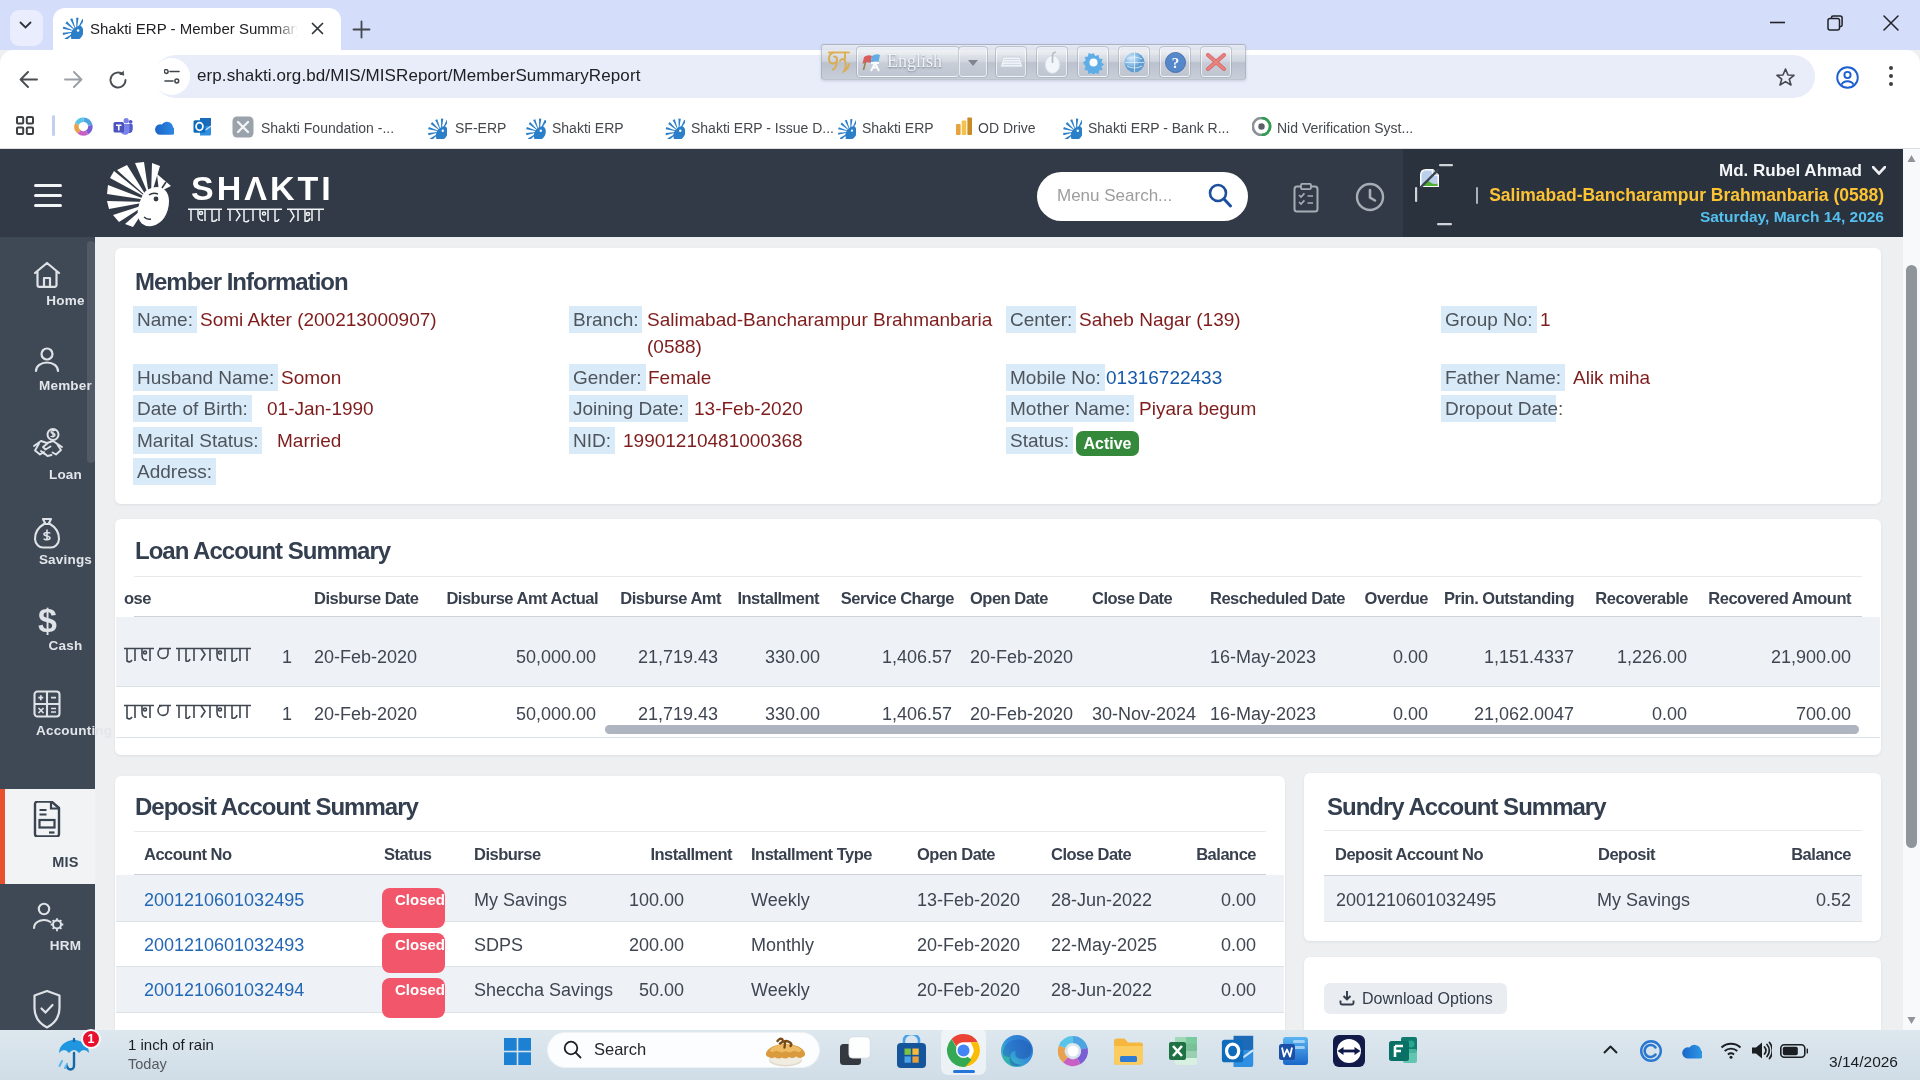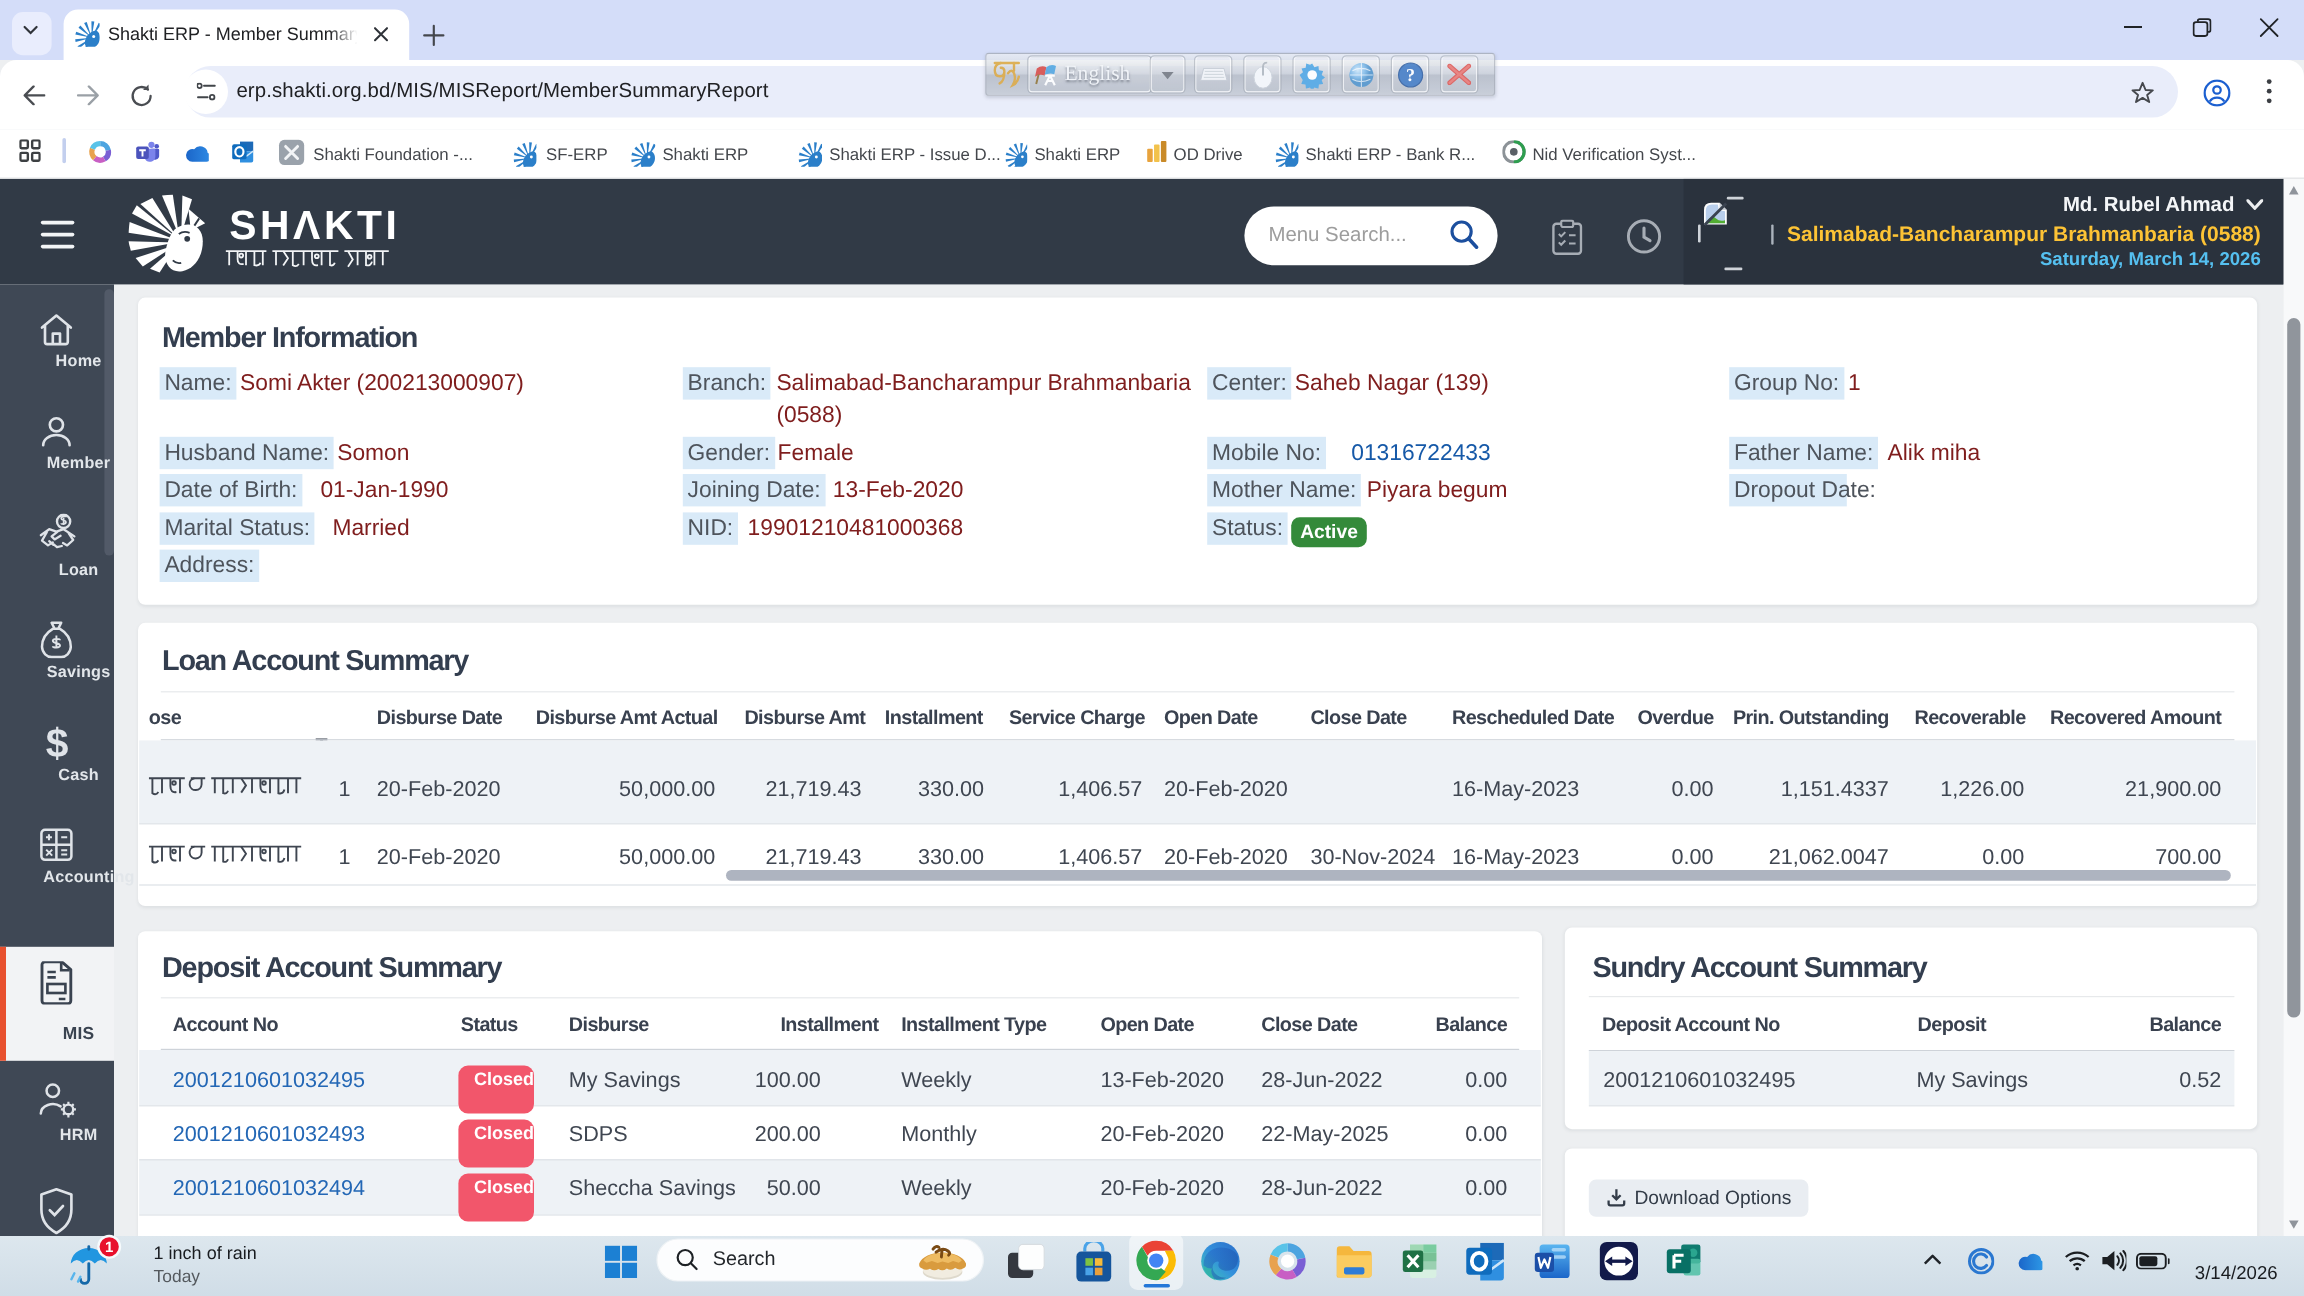--- a/index.html
+++ b/index.html
@@ -391,31 +391,31 @@
   <div class="lbl" style="left:1006px;top:157px;">Center:</div>
   <div class="val" style="left:1079px;top:157px;">Saheb Nagar (139)</div>
   <div class="lbl" style="left:1441px;top:157px;">Group No:</div>
   <div class="val" style="left:1540px;top:157px;">1</div>
 
   <div class="lbl" style="left:133px;top:215px;">Husband Name:</div>
   <div class="val" style="left:281px;top:215px;">Somon</div>
   <div class="lbl" style="left:569px;top:215px;">Gender:</div>
   <div class="val" style="left:648px;top:215px;">Female</div>
   <div class="lbl" style="left:1006px;top:215px;">Mobile No:</div>
-  <div class="val" style="left:1106px;top:215px;color:#1659a8;padding-left:20px;">01316722433</div>
+  <div class="val" style="left:1106px;top:215px;color:#1659a8;">01316722433</div>
   <div class="lbl" style="left:1441px;top:215px;">Father Name:</div>
   <div class="val" style="left:1573px;top:215px;">Alik miha</div>
 
   <div class="lbl" style="left:133px;top:246px;">Date of Birth:</div>
   <div class="val" style="left:267px;top:246px;">01-Jan-1990</div>
   <div class="lbl" style="left:569px;top:246px;">Joining Date:</div>
   <div class="val" style="left:694px;top:246px;">13-Feb-2020</div>
   <div class="lbl" style="left:1006px;top:246px;">Mother Name:</div>
   <div class="val" style="left:1139px;top:246px;">Piyara begum</div>
-  <div class="lbl" style="left:1441px;top:246px;width:98px;">Dropout Date:</div>
+  <div class="lbl" style="left:1441px;top:246px;width:115px;">Dropout Date:</div>
 
   <div class="lbl" style="left:133px;top:278px;">Marital Status:</div>
   <div class="val" style="left:277px;top:278px;">Married</div>
   <div class="lbl" style="left:569px;top:278px;">NID:</div>
   <div class="val" style="left:623px;top:278px;">19901210481000368</div>
   <div class="lbl" style="left:1006px;top:278px;">Status:</div>
   <div class="abs" style="left:1076px;top:282px;width:63px;height:25px;border-radius:7px;background:#348a3a;color:#fff;font-weight:bold;font-size:16px;text-align:center;line-height:25px;">Active</div>
 
   <div class="lbl" style="left:133px;top:309px;">Address:</div>
 

